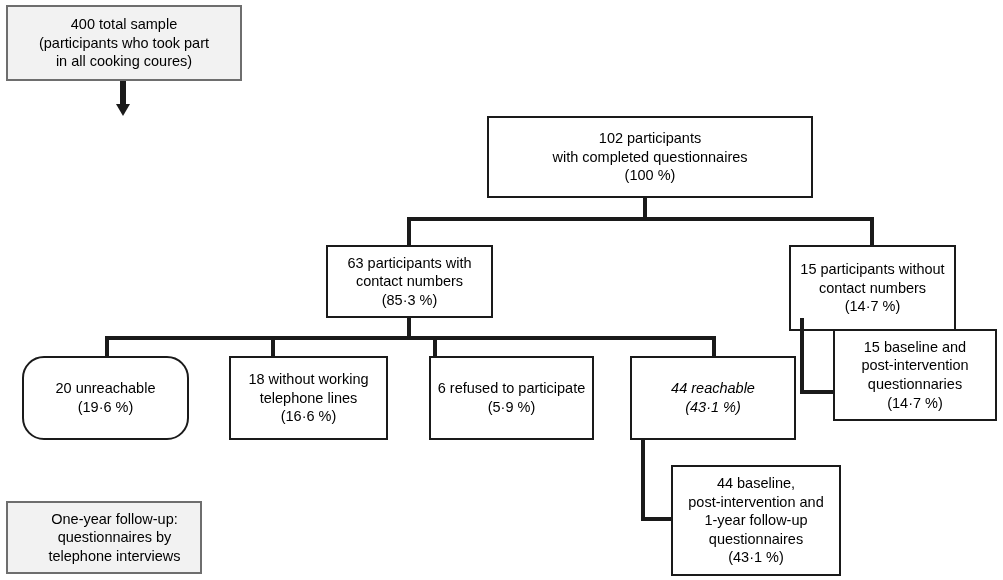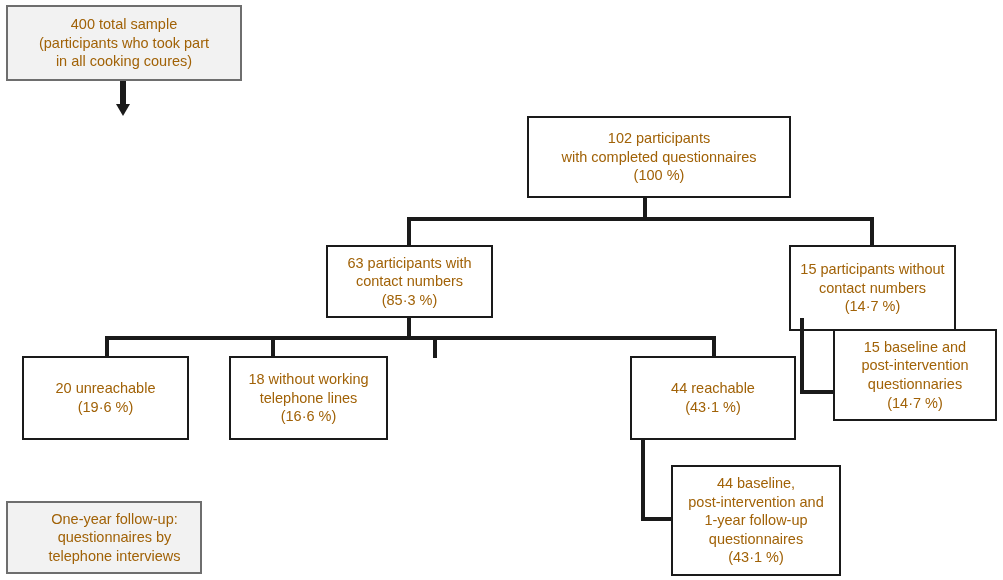--- a/index.html
+++ b/index.html
@@ -16,21 +16,21 @@
     font-family: "Liberation Sans", "DejaVu Sans", sans-serif;
     overflow: hidden;
   }
   .box {
     position: absolute;
     box-sizing: border-box;
     display: flex;
     align-items: center;
     justify-content: center;
     text-align: center;
-    color: #a16207;
+    color: #000000;
     font-size: 14.5px;
     line-height: 1.28;
     white-space: pre-line;
     padding: 2px 3px;
   }
   .box.plain {
     background: #ffffff;
     border: 2px solid #1a1a1a;
   }
   .box.shaded {
@@ -60,21 +60,21 @@
 in all cooking coures)</div>
 
   <div class="conn" style="left:120px; top:81px; width:6px; height:28px;"></div>
   <div class="arrowhead" style="left:116px; top:104px;"></div>
 
 
   <div class="box shaded" style="left:6px; top:501px; width:196px; height:73px;padding-left:24px;">One-year follow-up:
 questionnaires by
 telephone interviews</div>
 
-  <div class="box plain" style="left:487px; top:116px; width:264px; height:82px;margin-left:40px;">102 participants
+  <div class="box plain" style="left:487px; top:116px; width:326px; height:82px;">102 participants
 with completed questionnaires
 (100 %)</div>
 
   <div class="conn" style="left:643px; top:198px; width:4px; height:22px;"></div>
 
   <div class="conn" style="left:407px; top:217px; width:467px; height:4px;"></div>
 
   <div class="conn" style="left:407px; top:217px; width:4px; height:30px;"></div>
 
   <div class="conn" style="left:870px; top:217px; width:4px; height:30px;"></div>
@@ -89,29 +89,31 @@
 
   <div class="conn" style="left:407px; top:318px; width:4px; height:21px;"></div>
 
   <div class="conn" style="left:105px; top:336px; width:611px; height:4px;"></div>
 
   <div class="conn" style="left:105px; top:336px; width:4px; height:22px;"></div>
   <div class="conn" style="left:271px; top:336px; width:4px; height:22px;"></div>
   <div class="conn" style="left:433px; top:336px; width:4px; height:22px;"></div>
   <div class="conn" style="left:712px; top:336px; width:4px; height:22px;"></div>
 
-  <div class="box plain" style="left:22px; top:356px; width:167px; height:84px;">20 unreachable
+  <div class="box plain" style="left:22px; top:356px; width:167px; height:84px;border-radius:22px;">20 unreachable
 (19·6 %)</div>
 
   <div class="box plain" style="left:229px; top:356px; width:159px; height:84px;">18 without working
 telephone lines
 (16·6 %)</div>
 
+  <div class="box plain" style="left:429px; top:356px; width:165px; height:84px;">6 refused to participate
+(5·9 %)</div>
 
-  <div class="box plain" style="left:630px; top:356px; width:166px; height:84px;">44 reachable
+  <div class="box plain" style="left:630px; top:356px; width:166px; height:84px;font-style:italic;">44 reachable
 (43·1 %)</div>
 
   <div class="conn" style="left:800px; top:318px; width:4px; height:76px;"></div>
   <div class="conn" style="left:800px; top:390px; width:36px; height:4px;"></div>
 
   <div class="box plain" style="left:833px; top:329px; width:164px; height:92px;">15 baseline and
 post-intervention
 questionnaries
 (14·7 %)</div>
 

